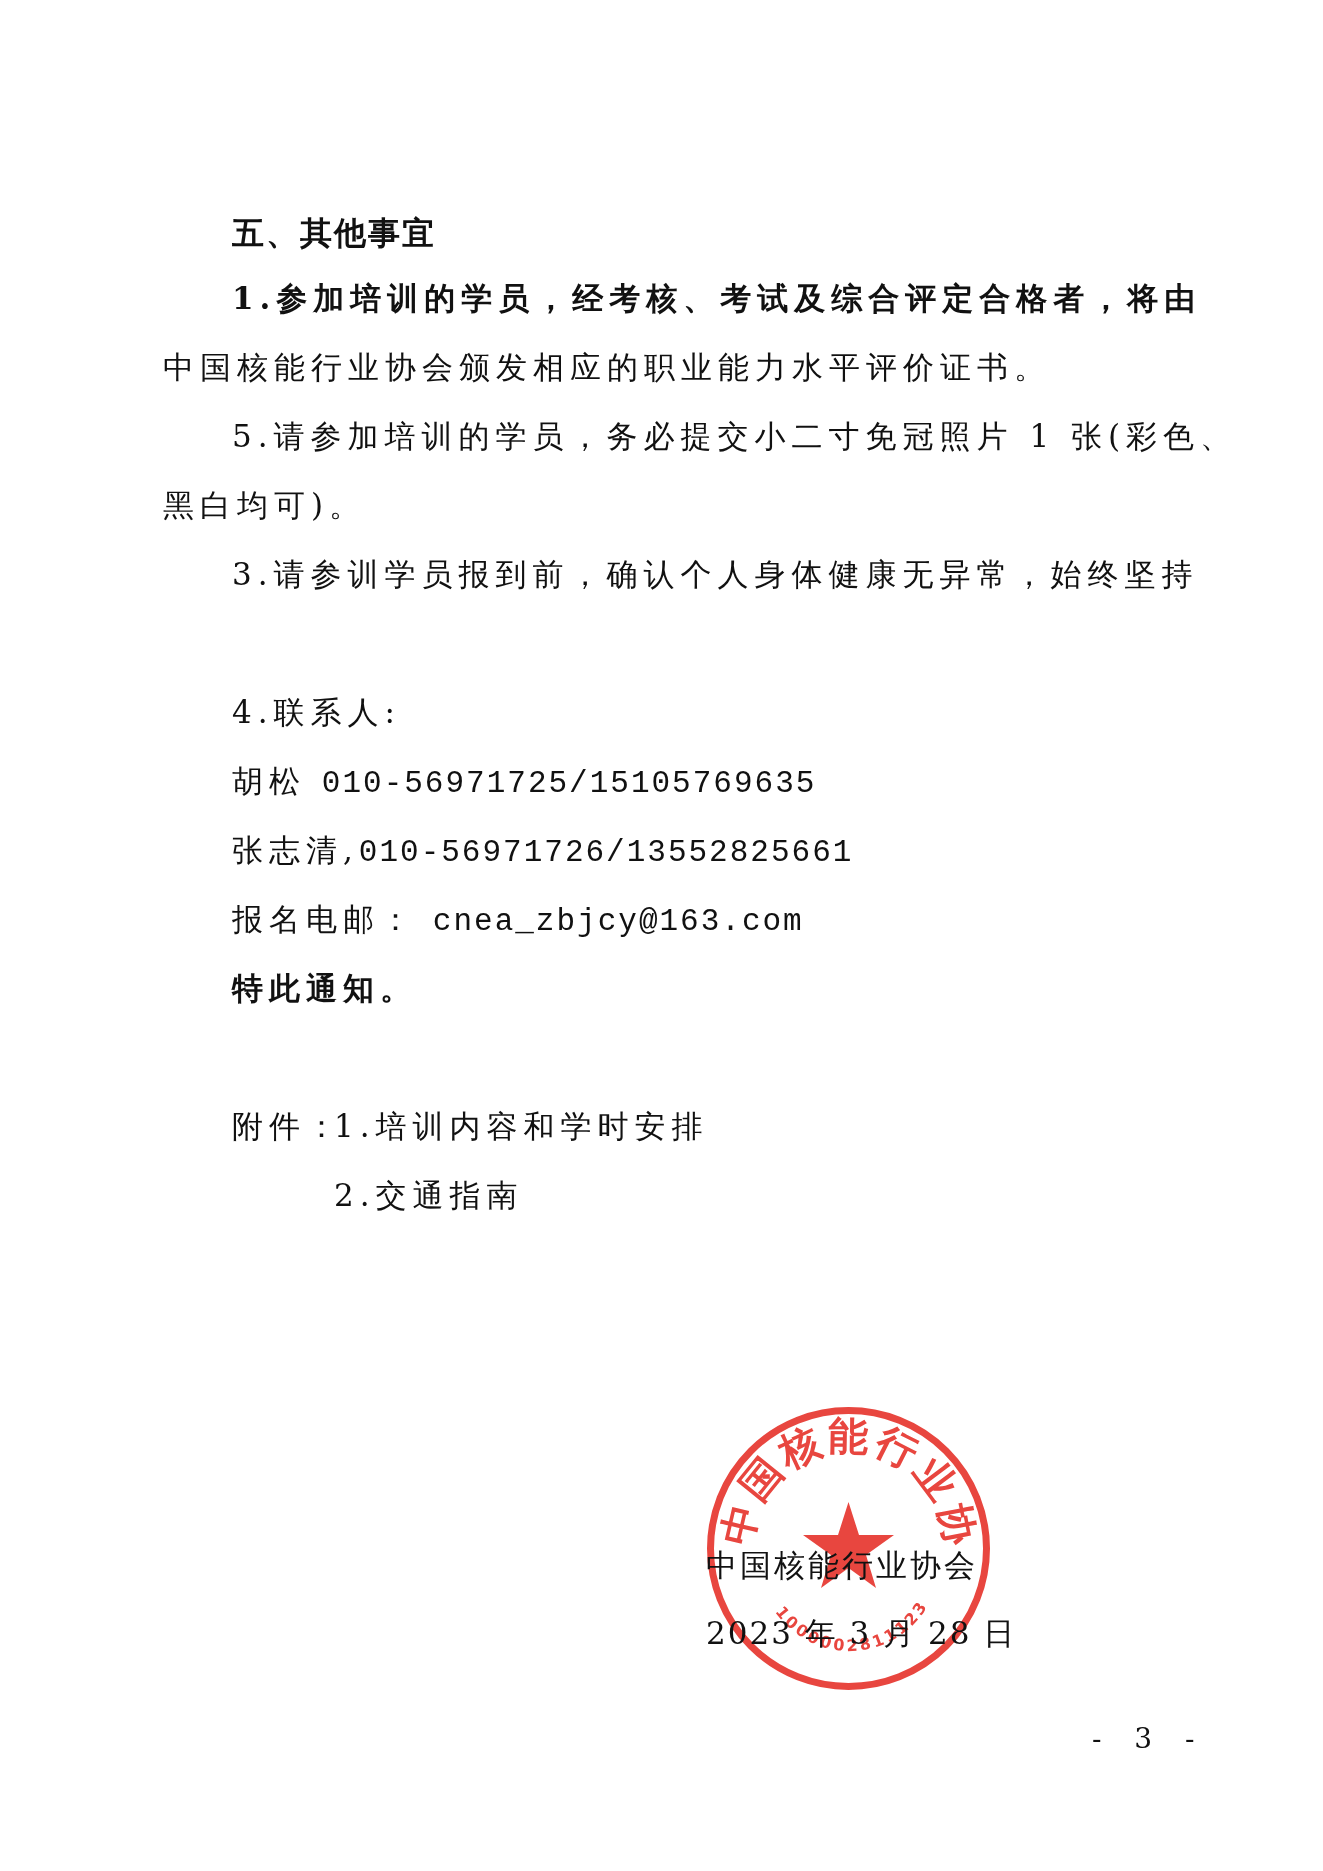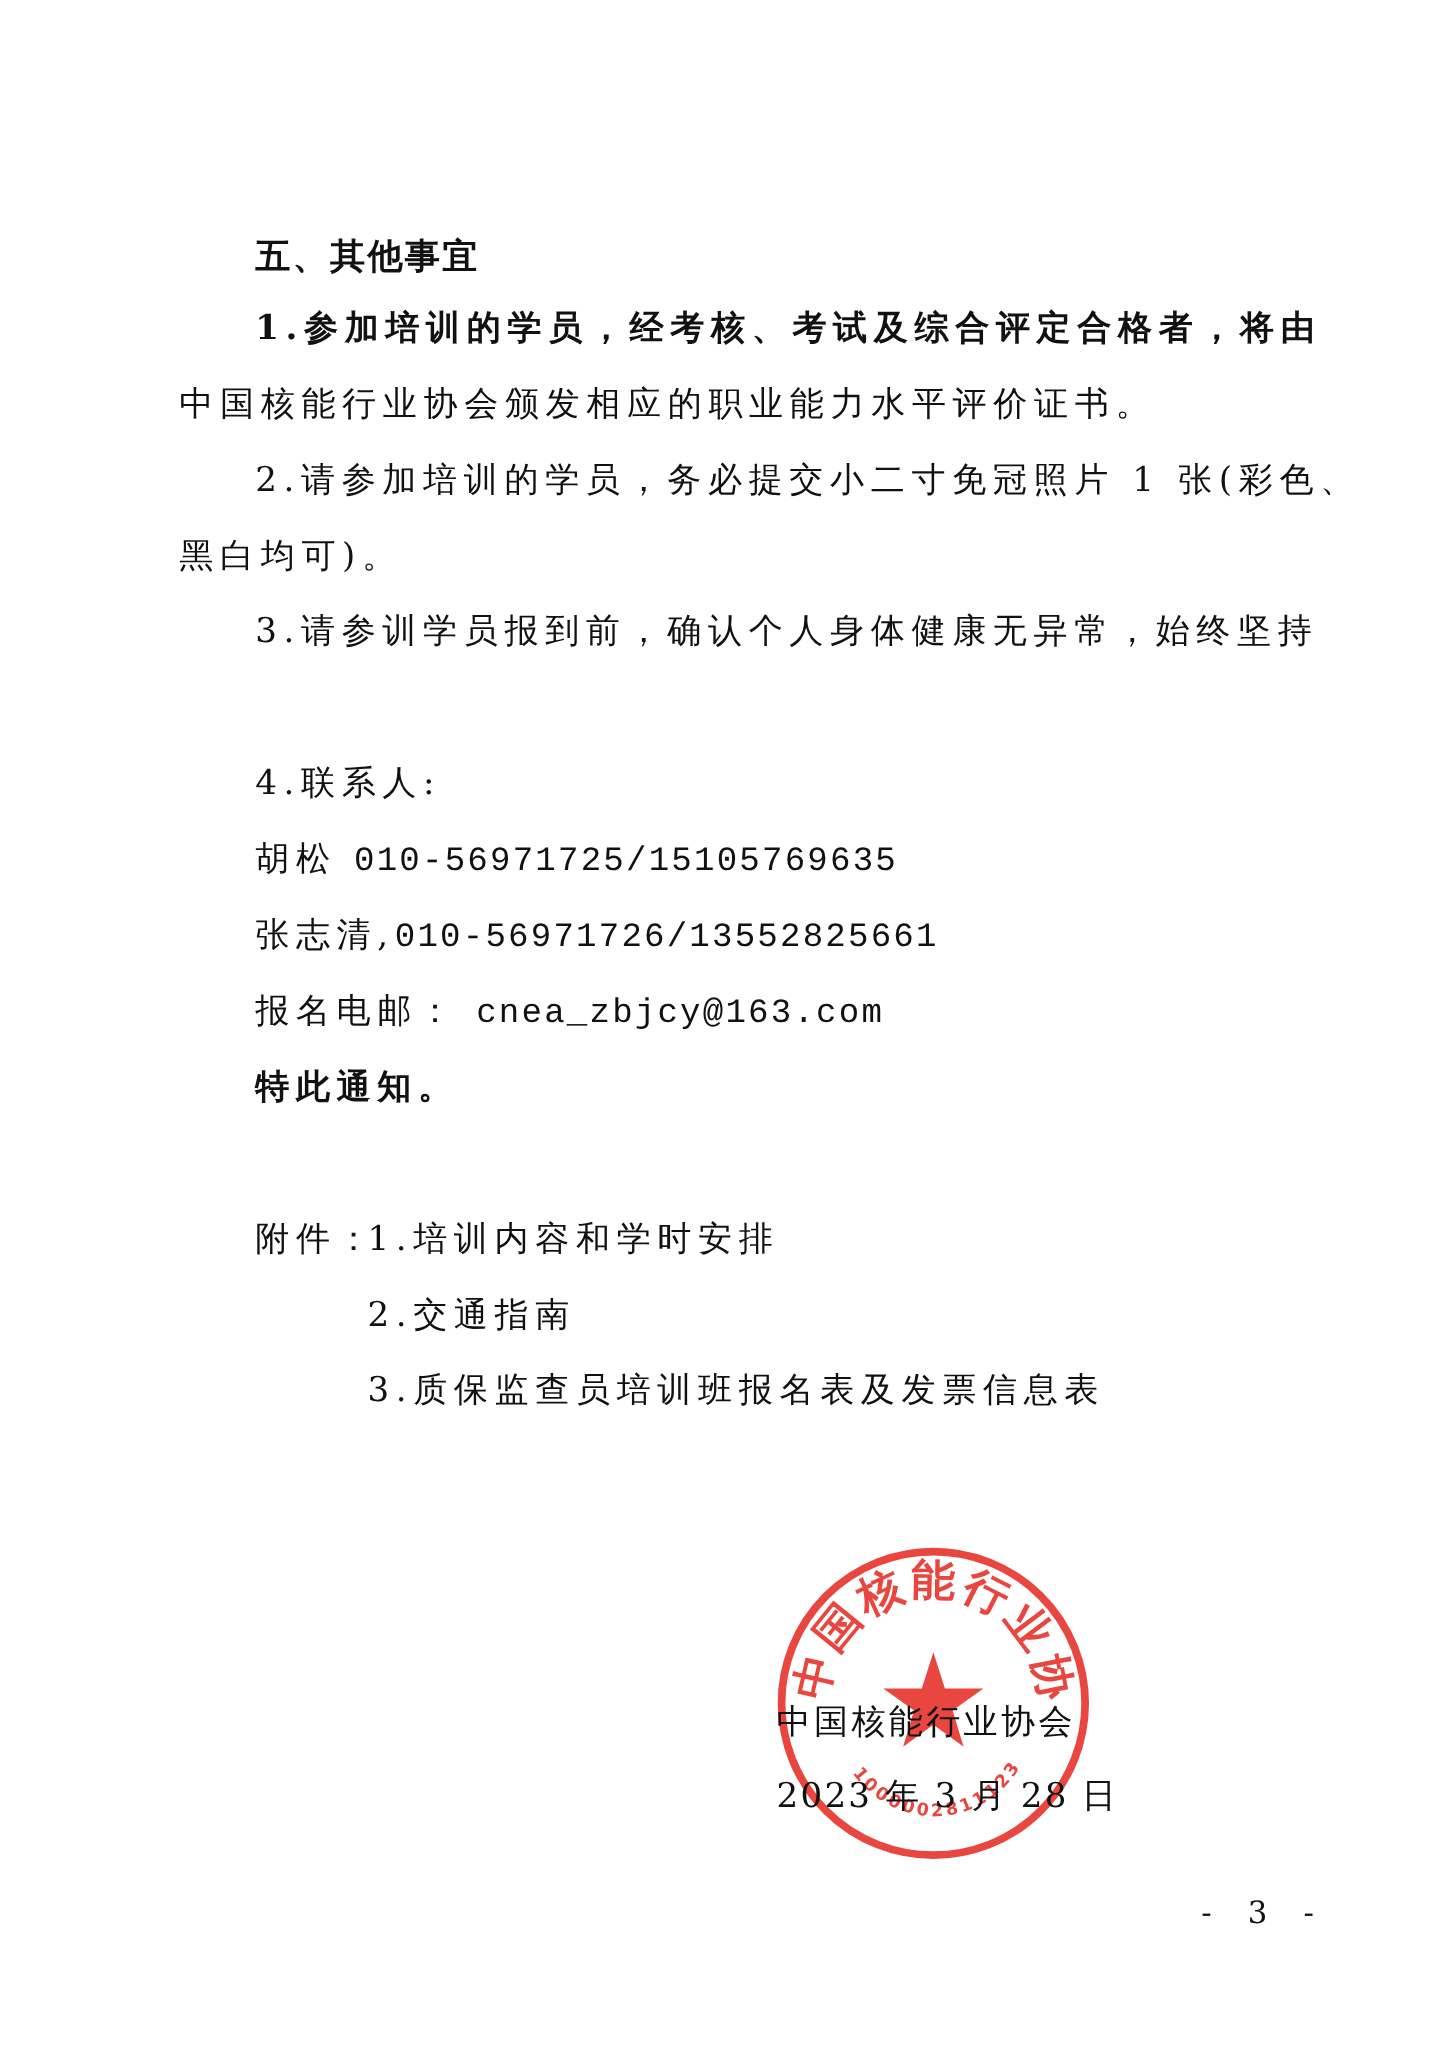--- a/index.html
+++ b/index.html
@@ -19,21 +19,21 @@
 </head>
 <body>
 
 <div class="page">
 
   <div class="heading">五、其他事宜</div>
 
   <div class="line" style="left:232px; top:278px;font-weight:bold;">1.参加培训的学员，经考核、考试及综合评定合格者，将由</div>
   <div class="line" style="left:163px; top:347px;">中国核能行业协会颁发相应的职业能力水平评价证书。</div>
 
-  <div class="line" style="left:232px; top:416px;">2.请参加培训的学员，务必提交小二寸免冠照片 1 张(彩色、</div>
+  <div class="line" style="left:232px; top:416px;">5.请参加培训的学员，务必提交小二寸免冠照片 1 张(彩色、</div>
   <div class="line" style="left:163px; top:485px;">黑白均可)。</div>
 
   <div class="line" style="left:232px; top:554px;">3.请参训学员报到前，确认个人身体健康无异常，始终坚持</div>
 
   <div class="line" style="left:232px; top:692px;">4.联系人:</div>
 
   <div class="line" style="left:232px; top:761px;">
     <span>胡松</span>
     <span class="mono" style="margin-left:0;">010-56971725/15105769635</span>
   </div>
@@ -45,21 +45,20 @@
   <div class="line" style="left:232px; top:899px;">
     <span>报名电邮：</span>
     <span class="mono">cnea_zbjcy@163.com</span>
   </div>
 
   <div class="line" style="left:232px; top:968px;font-weight:bold;">特此通知。</div>
 
   <div class="line" style="left:232px; top:1106px;">附件：</div>
   <div class="line" style="left:334px; top:1106px;">1.培训内容和学时安排</div>
   <div class="line" style="left:334px; top:1175px;">2.交通指南</div>
-  <div class="line" style="left:334px; top:1244px;">3.质保监查员培训班报名表及发票信息表</div>
 
   <div class="seal">
     <svg width="283" height="283" viewBox="0 0 283 283">
       <polygon points="141.5,95 152,128 187,128 159,148 169,181 141.5,161 114,181 124,148 96,128 131,128" fill="#e8463f"></polygon>
       <defs>
         <path id="sealArc" d="M 45 150 A 97 97 0 1 1 238 150"></path>
         <path id="sealArcBottom" d="M 60 190 A 90 90 0 0 0 225 190"></path>
       </defs>
       <text font-size="40" font-weight="bold" fill="#e8463f" font-family="DejaVu Sans, sans-serif" letter-spacing="4">
         <textPath href="#sealArc" startOffset="3%">中国核能行业协会</textPath>

